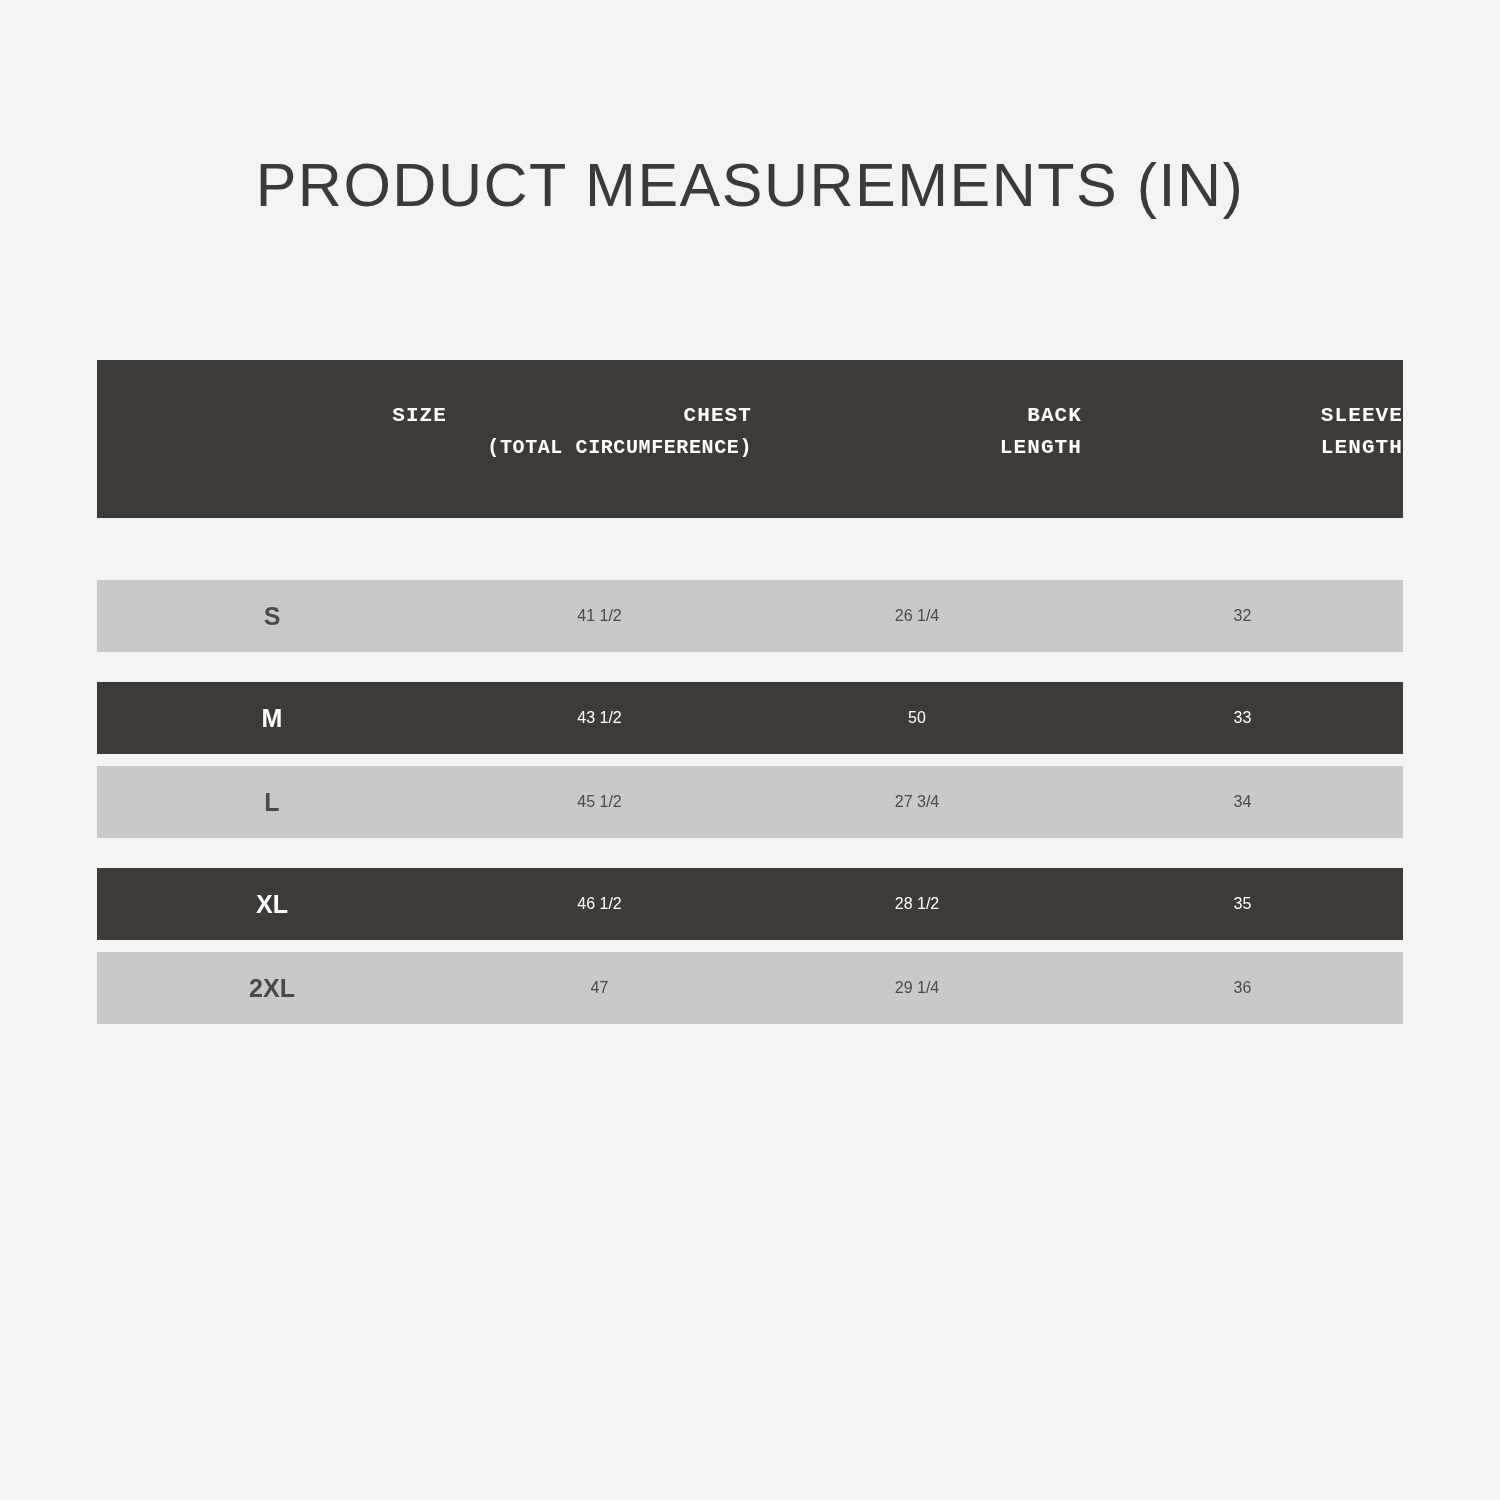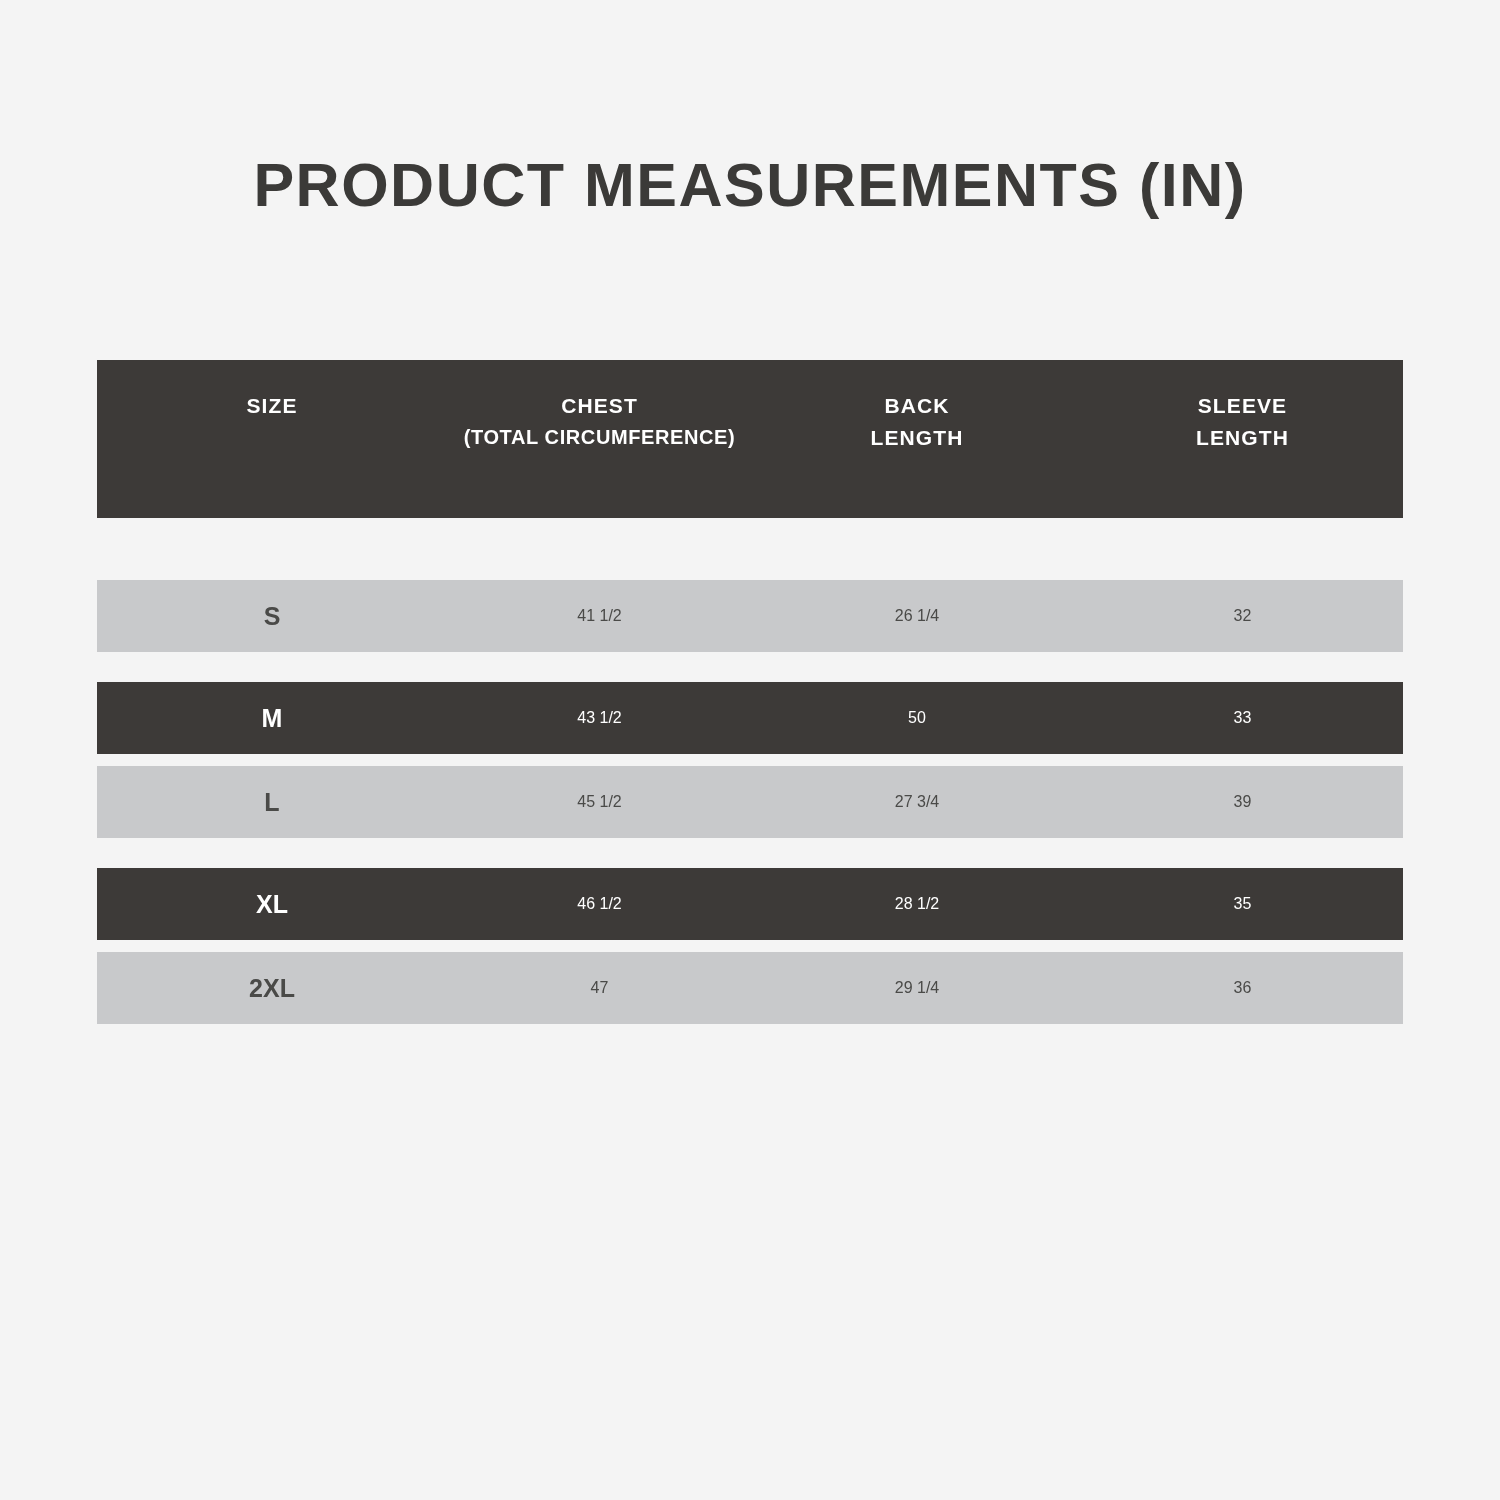--- a/index.html
+++ b/index.html
@@ -23,21 +23,21 @@
 
   .title {
     position: absolute;
     left: 0;
     top: 150px;
     width: 1500px;
     text-align: center;
     font-size: 61px;
     letter-spacing: 1.5px;
     color: #3b3a38;
-    font-weight: 700;
+    font-weight: 400;
     white-space: nowrap;
   }
 
   .table {
     position: absolute;
     left: 97px;
     top: 360px;
     width: 1306px;
   }
 
@@ -46,24 +46,25 @@
     display: flex;
     background: #3d3a38;
     height: 158px;
     align-items: flex-start;
   }
   .th {
     color: #ffffff;
     font-size: 21px;
     font-weight: bold;
     letter-spacing: 1.1px;
-    text-align: center;
-    padding-top: 31px;
+    text-align: right;
+    padding-top: 41px;
     line-height: 1.45;
     box-sizing: border-box;
+    font-family: Liberation Mono, monospace;
   }
   .th .sub {
     display: block;
     font-size: 20px;
     font-weight: bold;
     letter-spacing: 0.6px;
     margin-top: 2px;
   }
 
   
@@ -142,21 +143,21 @@
       <div class="cell c-back">50</div>
       <div class="cell c-sleeve">33</div>
     </div>
 
     <div class="row-gap-sm"></div>
 
     <div class="row light">
       <div class="cell size-cell c-size">L</div>
       <div class="cell c-chest">45 1/2</div>
       <div class="cell c-back">27 3/4</div>
-      <div class="cell c-sleeve">39</div>
+      <div class="cell c-sleeve">34</div>
     </div>
 
     <div class="row-gap-md"></div>
 
     <div class="row dark">
       <div class="cell size-cell c-size">XL</div>
       <div class="cell c-chest">46 1/2</div>
       <div class="cell c-back">28 1/2</div>
       <div class="cell c-sleeve">35</div>
     </div>

